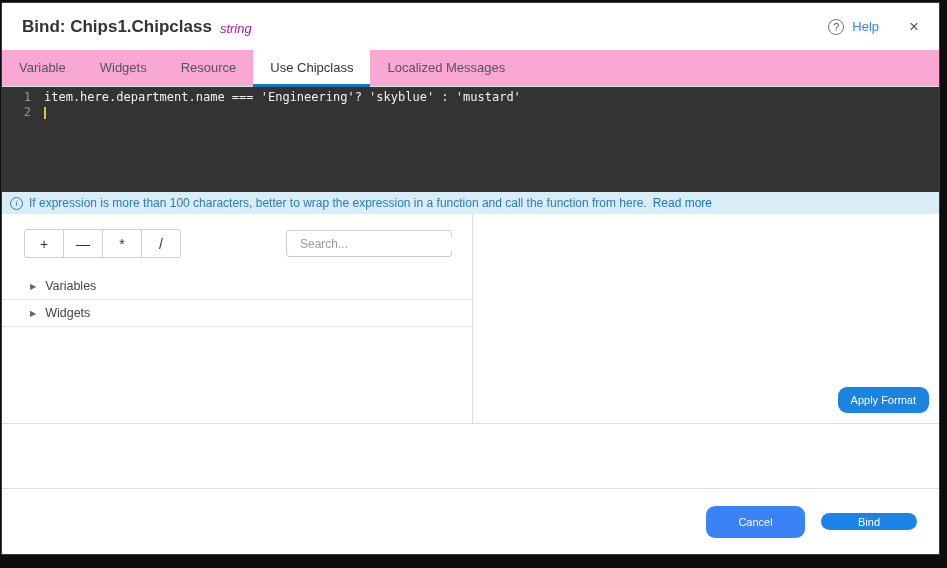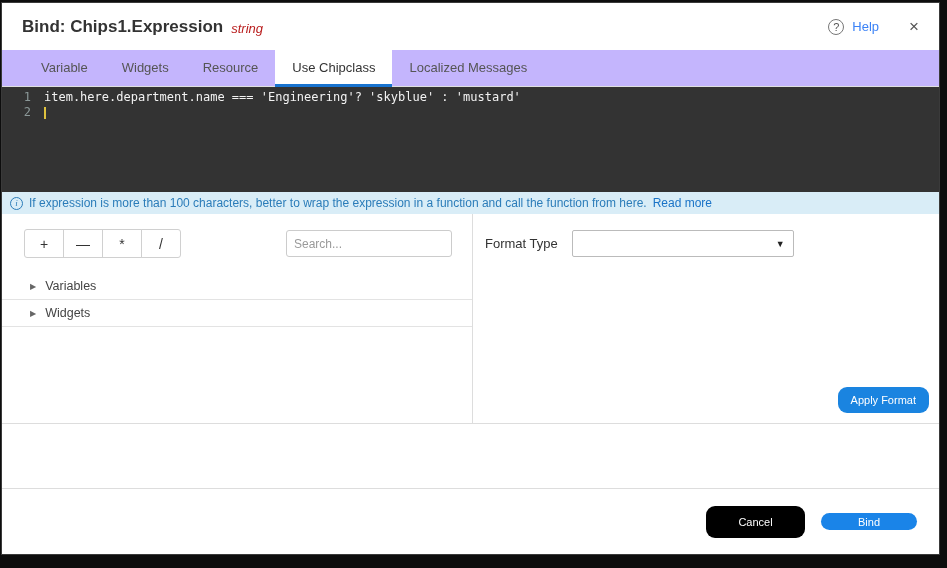--- a/index.html
+++ b/index.html
@@ -7,31 +7,31 @@
   .screen { position: relative; width: 947px; height: 568px; background: #0d0d0d; overflow: hidden; }
   .dialog {
     position: absolute; left: 1px; top: 2px; width: 939px; height: 553px;
     background: #ffffff; border: 1px solid #3a3a3a;
     display: flex; flex-direction: column;
   }
 
   
   .header { height: 47px; display: flex; align-items: center; padding: 0 20px; background: #fff; }
   .title { font-size: 17px; font-weight: bold; color: #333; }
-  .type-label { font-size: 13px; font-style: italic; color: #b91c1c; margin-left: 8px; position: relative; top: 2px; }
+  .type-label { font-size: 13px; font-style: italic; color: #a21caf; margin-left: 8px; position: relative; top: 2px; }
   .header-right { margin-left: auto; display: flex; align-items: center; gap: 8px; }
   .help-icon {
     width: 16px; height: 16px; border: 1px solid #777; border-radius: 50%;
     color: #555; font-size: 11px; line-height: 14px; text-align: center; display: inline-block;
   }
   .help-label { font-size: 13px; color: #3b82f6; margin-right: 22px; }
   .close-icon { font-size: 17px; color: #555; cursor: pointer; line-height: 16px; }
 
   
-  .tabbar { height: 37px; background: #c4b5fd; border-bottom: 1px solid #e0e0e0; display: flex; padding-left: 22px; }
+  .tabbar { height: 37px; background: #f9a8d4; border-bottom: 1px solid #e0e0e0; display: flex; }
   .tab {
     padding: 0 17px; font-size: 13px; color: #555; display: flex; align-items: center;
     border-bottom: 3px solid transparent; cursor: pointer; height: 37px;
   }
   .tab.active { background: #fff; color: #333; border-bottom: 3px solid #1873cf; }
 
   
   .editor { height: 105px; background: #333333; display: flex; font-family: "DejaVu Sans Mono", monospace; font-size: 12px; padding-top: 3px; }
   .gutter { width: 38px; text-align: right; padding-right: 9px; color: #8b9898; }
   .gutter .ln { line-height: 15px; }
@@ -53,52 +53,52 @@
   .op-group { display: flex; }
   .op-btn {
     width: 40px; height: 29px; background: #fff; border: 1px solid #d0d0d0;
     font-size: 14px; color: #333; cursor: pointer; margin-left: -1px;
     font-family: "Liberation Sans", sans-serif;
   }
   .op-btn:first-child { margin-left: 0; border-radius: 3px 0 0 3px; }
   .op-btn:last-child { border-radius: 0 3px 3px 0; }
 
   .search-box { width: 166px; height: 27px; border: 1px solid #ccc; border-radius: 3px; display: flex; align-items: center; padding: 0 7px; background: #fff; }
-  .search-box input { border: none; outline: none; flex: 1; font-size: 12px; color: #14532d; font-family: "Liberation Sans", sans-serif; }
+  .search-box input { border: none; outline: none; flex: 1; font-size: 12px; color: #14532d; margin-left: 6px; font-family: "Liberation Sans", sans-serif; }
   .search-box input::placeholder { color: #9a9a9a; }
 
   .tree { margin-top: 15px; }
   .tree-item { height: 27px; display: flex; align-items: center; padding-left: 28px; border-bottom: 1px solid #e3e3e3; font-size: 12.5px; color: #444; cursor: pointer; gap: 9px; }
   .tri { font-size: 8px; color: #666; }
 
   .format-row { display: flex; align-items: center; gap: 14px; }
   .format-label { font-size: 13px; color: #333; }
   .select-box {
     width: 222px; height: 27px; border: 1px solid #bbb; border-radius: 2px; background: #fff;
     display: flex; align-items: center; justify-content: flex-end; padding-right: 8px; cursor: pointer;
   }
   .select-caret { font-size: 9px; color: #222; }
 
   .btn { border: none; border-radius: 9px; color: #fff; font-size: 11px; cursor: pointer; font-family: "Liberation Sans", sans-serif; }
   .apply-btn { position: absolute; right: 10px; bottom: 10px; height: 26px; padding: 0 13px; background: #1a84e0; }
 
   .spacer { height: 65px; border-bottom: 1px solid #ddd; background: #fff; }
 
   .footer { flex: 1; display: flex; align-items: center; justify-content: flex-end; gap: 16px; padding-right: 22px; }
-  .cancel-btn { width: 99px; height: 32px; background: #000000; }
+  .cancel-btn { width: 99px; height: 32px; background: #3b82f6; }
   .bind-btn { width: 96px; height: 17px; background: #1a84e8; }
 </style>
 </head>
 <body>
 
 <div class="screen">
   <div class="dialog">
 
     <div class="header">
-      <span class="title">Bind: Chips1.Expression</span>
+      <span class="title">Bind: Chips1.Chipclass</span>
       <span class="type-label">string</span>
       <span class="header-right">
         <span class="help-icon">?</span>
         <span class="help-label">Help</span>
         <span class="close-icon">×</span>
       </span>
     </div>
 
     <div class="tabbar">
       <div class="tab">Variable</div>
@@ -149,27 +149,20 @@
             <span>Variables</span>
           </div>
           <div class="tree-item">
             <span class="tri">▶</span>
             <span>Widgets</span>
           </div>
         </div>
       </div>
 
       <div class="right-panel">
-        <div class="format-row">
-          <span class="format-label">Format Type</span>
-          <div class="select-box">
-            <span></span>
-            <span class="select-caret">▼</span>
-          </div>
-        </div>
         <button class="btn apply-btn">Apply Format</button>
       </div>
     </div>
 
     <div class="spacer"></div>
 
     <div class="footer">
       <button class="btn cancel-btn">Cancel</button>
       <button class="btn bind-btn">Bind</button>
     </div>

